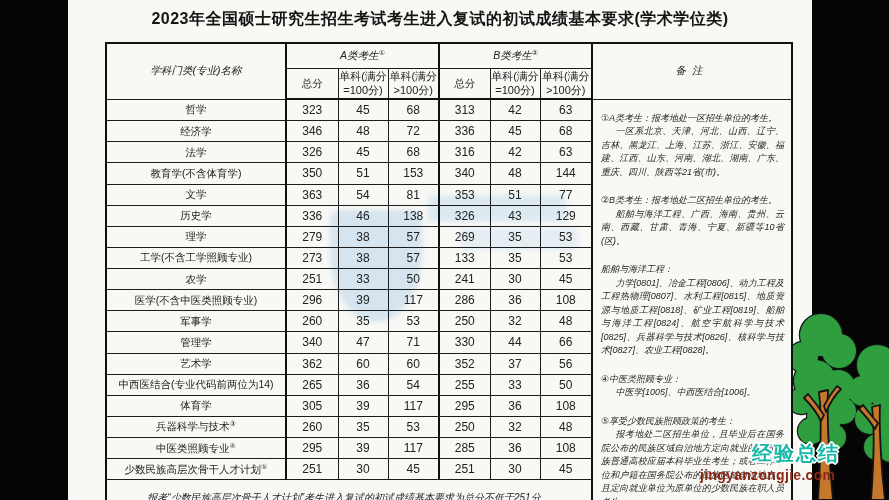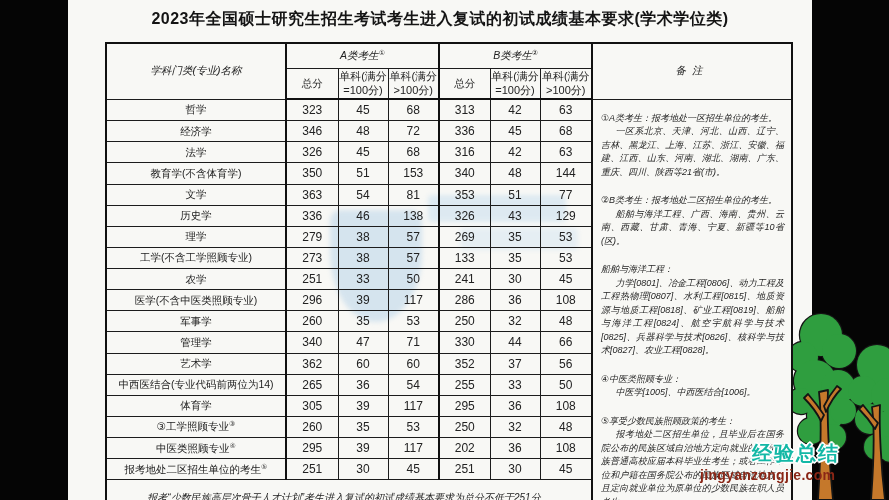--- a/index.html
+++ b/index.html
@@ -260,39 +260,39 @@
         <tr>
           <td class="lbl"><span>体育学</span></td>
           <td class="num thickL">305</td>
           <td class="num">39</td>
           <td class="num">117</td>
           <td class="num thickL">295</td>
           <td class="num">36</td>
           <td class="num">108</td>
         </tr>
         <tr>
-          <td class="lbl"><span>③工学照顾专业</span><sup class="fn">③</sup></td>
+          <td class="lbl"><span>兵器科学与技术</span><sup class="fn">③</sup></td>
           <td class="num thickL">260</td>
           <td class="num">35</td>
           <td class="num">53</td>
           <td class="num thickL">250</td>
           <td class="num">32</td>
           <td class="num">48</td>
         </tr>
         <tr>
           <td class="lbl"><span>中医类照顾专业</span><sup class="fn">④</sup></td>
           <td class="num thickL">295</td>
           <td class="num">39</td>
           <td class="num">117</td>
-          <td class="num thickL">202</td>
+          <td class="num thickL">285</td>
           <td class="num">36</td>
           <td class="num">108</td>
         </tr>
         <tr>
-          <td class="lbl"><span>报考地处二区招生单位的考生</span><sup class="fn">⑤</sup></td>
+          <td class="lbl"><span>少数民族高层次骨干人才计划</span><sup class="fn">⑤</sup></td>
           <td class="num thickL">251</td>
           <td class="num">30</td>
           <td class="num">45</td>
           <td class="num thickL">251</td>
           <td class="num">30</td>
           <td class="num">45</td>
         </tr>
         <tr>
           <td class="footer-cell" colspan="7">报考“少数民族高层次骨干人才计划”考生进入复试的初试成绩基本要求为总分不低于251分。</td>
         </tr>

